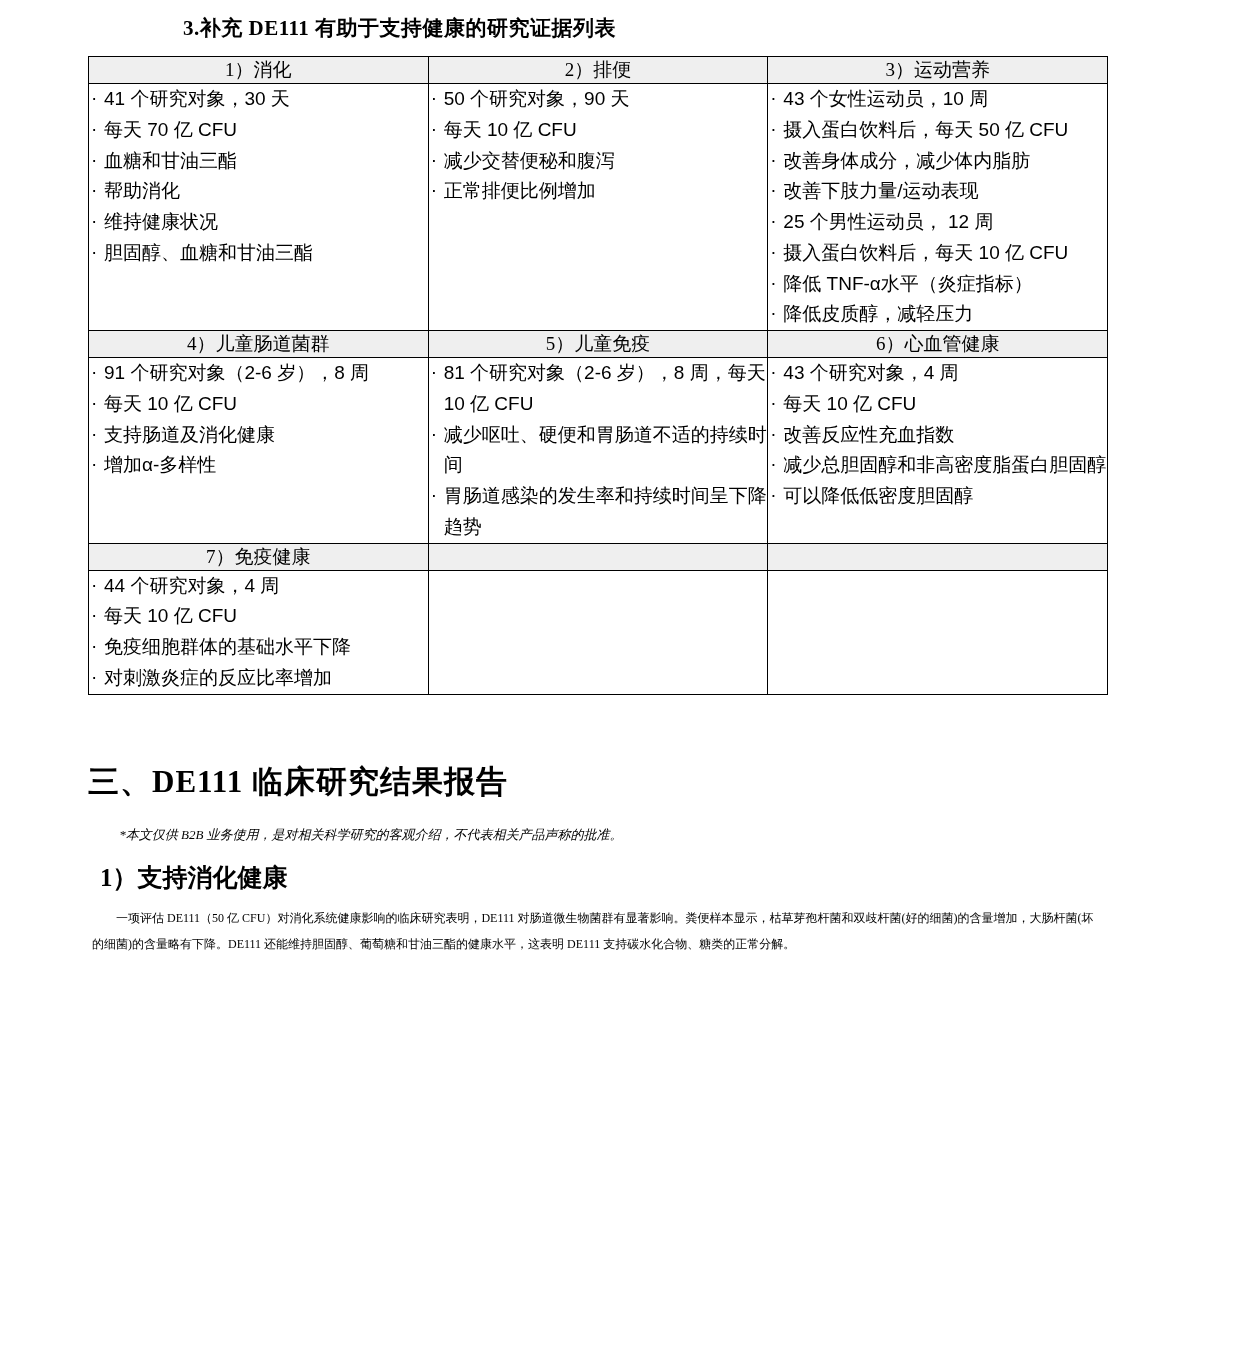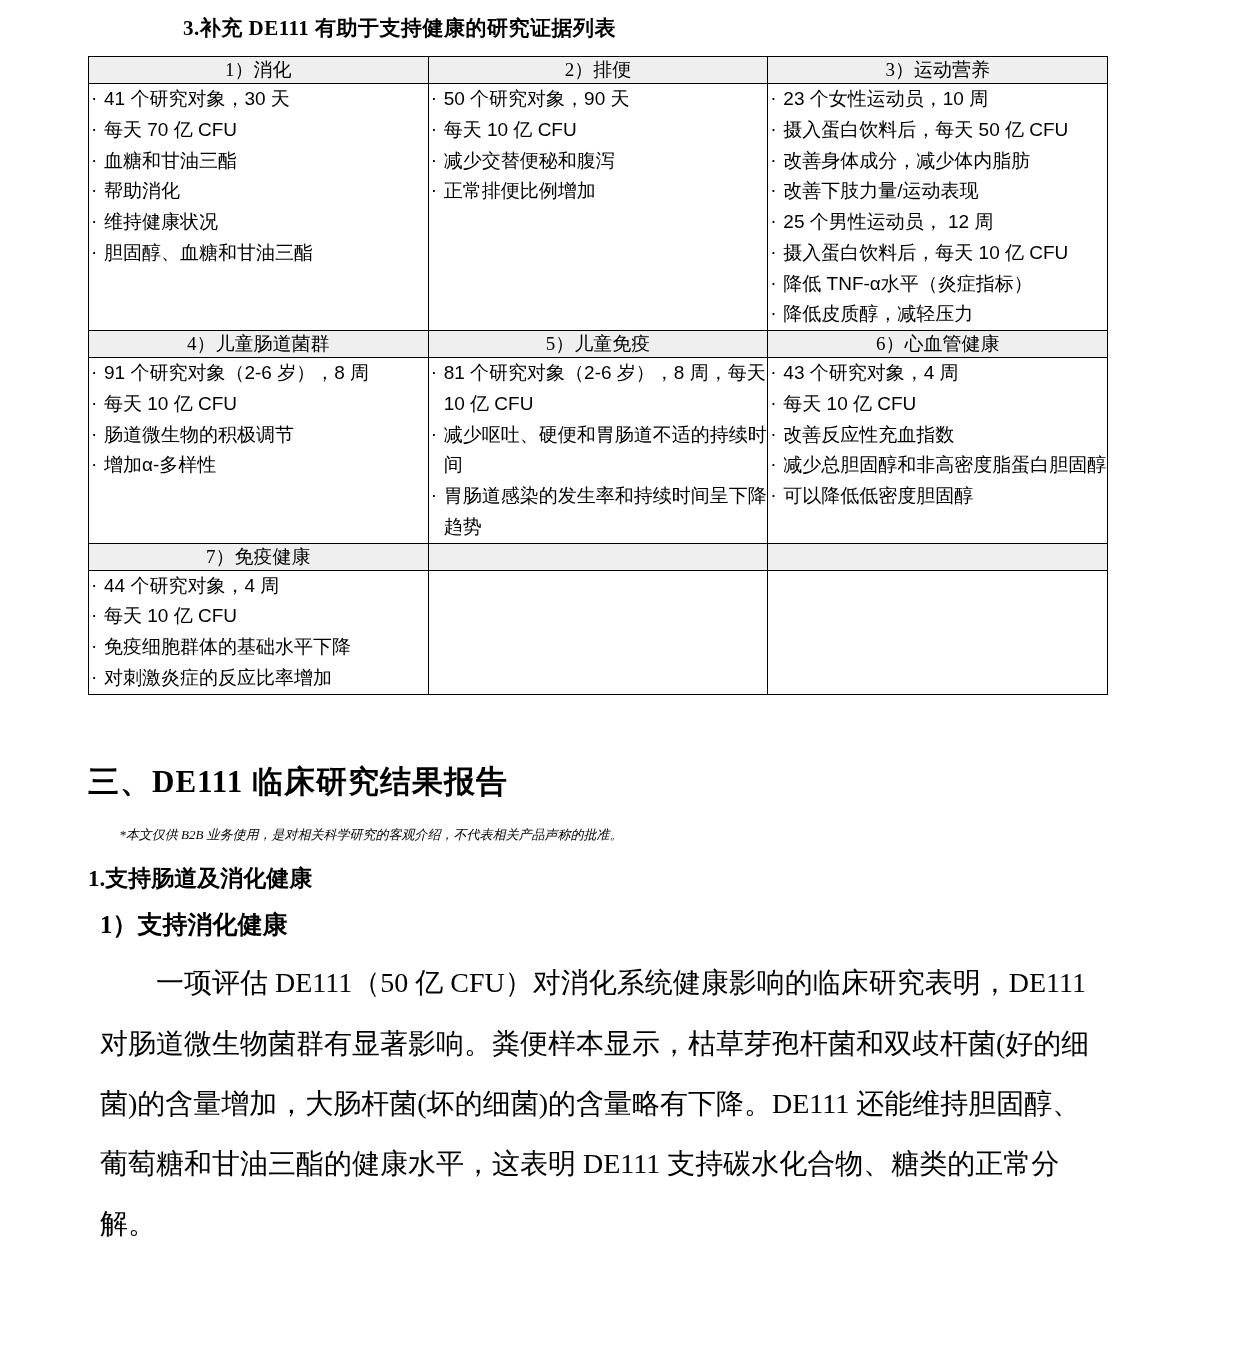--- a/index.html
+++ b/index.html
@@ -95,23 +95,23 @@
     font-size: 23px;
     font-weight: bold;
     margin: 16px 0 14px 0;
   }
   .heading-5 {
     font-size: 25px;
     font-weight: bold;
     margin: 10px 0 12px 12px;
   }
   p.para {
-    font-size: 28px;
+    font-size: 12px;
     line-height: 2.15;
-    margin: 12px;
+    margin: 4px;
     text-indent: 2em;
   }
 </style>
 </head>
 <body>
 
 <div class="page">
 
   <div class="heading-3">3.补充 DE111 有助于支持健康的研究证据列表</div>
 
@@ -136,21 +136,21 @@
       <td class="cell">
         <ul class="items">
           <li>50 个研究对象，90 天</li>
           <li>每天 10 亿 CFU</li>
           <li>减少交替便秘和腹泻</li>
           <li>正常排便比例增加</li>
         </ul>
       </td>
       <td class="cell">
         <ul class="items">
-          <li>23 个女性运动员，10 周</li>
+          <li>43 个女性运动员，10 周</li>
           <li>摄入蛋白饮料后，每天 50 亿 CFU</li>
           <li>改善身体成分，减少体内脂肪</li>
           <li>改善下肢力量/运动表现</li>
           <li>25 个男性运动员， 12 周</li>
           <li>摄入蛋白饮料后，每天 10 亿 CFU</li>
           <li>降低 TNF-α水平（炎症指标）</li>
           <li>降低皮质醇，减轻压力</li>
         </ul>
       </td>
     </tr>
@@ -158,21 +158,21 @@
     <tr>
       <td class="hdr">4）儿童肠道菌群</td>
       <td class="hdr">5）儿童免疫</td>
       <td class="hdr">6）心血管健康</td>
     </tr>
     <tr>
       <td class="cell">
         <ul class="items">
           <li>91 个研究对象（2-6 岁），8 周</li>
           <li>每天 10 亿 CFU</li>
-          <li>肠道微生物的积极调节</li>
+          <li>支持肠道及消化健康</li>
           <li>增加α-多样性</li>
         </ul>
       </td>
       <td class="cell">
         <ul class="items">
           <li>81 个研究对象（2-6 岁），8 周，每天 10 亿 CFU</li>
           <li>减少呕吐、硬便和胃肠道不适的持续时间</li>
           <li>胃肠道感染的发生率和持续时间呈下降趋势</li>
         </ul>
       </td>
@@ -204,17 +204,16 @@
       <td class="blank"></td>
       <td class="blank"></td>
     </tr>
   </tbody>
     </table>
 
   <div class="spacer-lg"></div>
 
   <div class="heading-2">三、DE111 临床研究结果报告</div>
   <p class="note">*本文仅供 B2B 业务使用，是对相关科学研究的客观介绍，不代表相关产品声称的批准。</p>
-  <div class="heading-4">1.支持肠道及消化健康</div>
   <div class="heading-5">1）支持消化健康</div>
   <p class="para">一项评估 DE111（50 亿 CFU）对消化系统健康影响的临床研究表明，DE111 对肠道微生物菌群有显著影响。粪便样本显示，枯草芽孢杆菌和双歧杆菌(好的细菌)的含量增加，大肠杆菌(坏的细菌)的含量略有下降。DE111 还能维持胆固醇、葡萄糖和甘油三酯的健康水平，这表明 DE111 支持碳水化合物、糖类的正常分解。</p>
 
 </div>
 
 </body></html>

